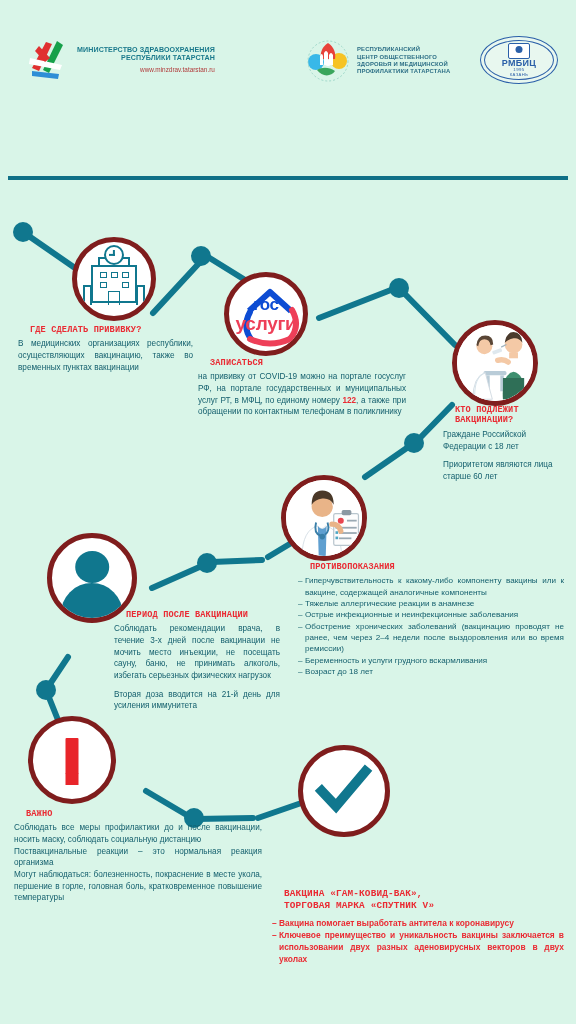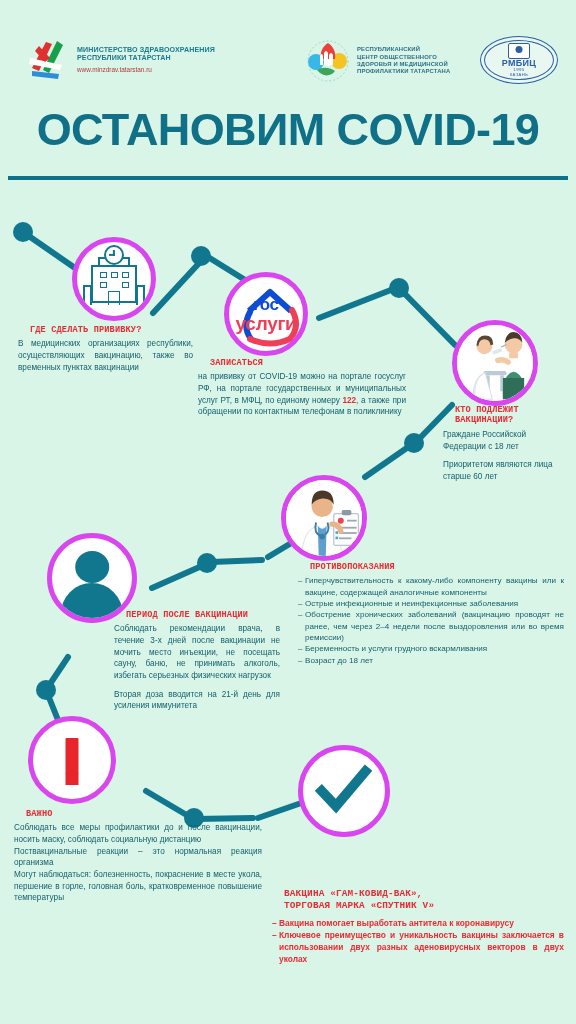--- a/index.html
+++ b/index.html
@@ -9,21 +9,21 @@
     font-family:"Liberation Sans", sans-serif;
     overflow:hidden;
     position:relative;
   }
   .page{position:relative;width:576px;height:1024px;background:#d9f5e8;overflow:hidden;}
 
   
   .header{position:absolute;left:0;top:0;width:576px;height:100px;}
   .logo-minzdrav{position:absolute;left:26px;top:38px;display:flex;align-items:center;gap:7px;}
   .tatar-mark{width:44px;height:44px;position:relative;flex:0 0 44px;}
-  .mz-text{line-height:1.12;}
+  .mz-text{line-height:1.12;text-align:right;}
   .mz-l1,.mz-l2{font-size:7.1px;font-weight:bold;color:#1b7a8c;letter-spacing:.1px;white-space:nowrap;}
   .mz-url{font-size:6.4px;color:#b03a3a;margin-top:2.5px;white-space:nowrap;}
 
   .logo-rcoz{position:absolute;left:305px;top:38px;display:flex;align-items:center;gap:6px;}
   .rcoz-mark{width:46px;height:46px;position:relative;flex:0 0 46px;}
   .rcoz-text{line-height:1.25;font-size:5.9px;font-weight:bold;color:#2d6f86;letter-spacing:.15px;}
   .rcoz-text div{white-space:nowrap;}
 
   .logo-rmbic{position:absolute;left:480px;top:36px;width:78px;height:48px;}
   .rmbic-oval{position:absolute;inset:0;border:1.6px solid #2a5fa8;border-radius:50%;background:#e8f7ef;}
@@ -39,21 +39,21 @@
     position:absolute;left:0;top:104px;width:576px;text-align:center;
     font-size:45px;font-weight:bold;color:#0f7087;letter-spacing:-0.6px;
     font-family:"Liberation Sans", sans-serif;
   }
   .rule{position:absolute;left:8px;top:176px;width:560px;height:4px;background:#0f7087;}
 
   
   .flow{position:absolute;left:0;top:0;width:576px;height:1024px;}
 
   
-  .node{position:absolute;border-radius:50%;background:#ffffff;border:5px solid #d946ef;box-sizing:border-box;
+  .node{position:absolute;border-radius:50%;background:#ffffff;border:5px solid #7f1d1d;box-sizing:border-box;
         display:flex;align-items:center;justify-content:center;overflow:hidden;}
 
   
   .hospital{width:66px;height:52px;position:relative;}
   .hospital .body{position:absolute;left:10px;top:12px;width:46px;height:38px;border:2.2px solid #10778e;box-sizing:border-box;background:#fff;}
   .hospital .roof{position:absolute;left:17px;top:4px;width:32px;height:10px;border:2.2px solid #10778e;border-bottom:none;box-sizing:border-box;background:#fff;}
   .hospital .cross-c{position:absolute;left:50%;top:-8px;transform:translateX(-50%);width:16px;height:16px;border:2.2px solid #10778e;border-radius:50%;background:#fff;}
   .hospital .cross-c:before{content:"";position:absolute;left:50%;top:3px;transform:translateX(-50%);width:2.2px;height:6px;background:#10778e;}
   .hospital .cross-c:after{content:"";position:absolute;top:50%;left:3px;transform:translateY(-50%);height:2.2px;width:6px;background:#10778e;}
   .hospital .win{position:absolute;width:7px;height:6px;border:1.7px solid #10778e;box-sizing:border-box;}
@@ -145,21 +145,20 @@
     <div class="logo-rmbic">
       <div class="rmbic-oval"></div>
       <div class="rmbic-oval2"></div>
       <div class="rmbic-screen"></div>
       <div class="rmbic-name">РМБИЦ</div>
       <div class="rmbic-sub1">1995</div>
       <div class="rmbic-sub2">КАЗАНЬ</div>
     </div>
   </div>
 
-  <div class="title">ОСТАНОВИМ COVID-19</div>
   <div class="rule"></div>
 
   <svg class="flow" viewBox="0 0 576 1024">
     <g stroke="#10778e" stroke-width="6" fill="none" stroke-linecap="round">
       <line x1="23" y1="232" x2="75" y2="268"></line>
       <line x1="153" y1="313" x2="202" y2="260"></line>
       <line x1="208" y1="257" x2="263" y2="291"></line>
       <line x1="319" y1="318" x2="396" y2="288"></line>
       <line x1="401" y1="290" x2="455" y2="345"></line>
       <line x1="452" y1="405" x2="418" y2="440"></line>
@@ -308,20 +307,21 @@
   <div class="tb" style="left:443px;top:405px;width:125px;">
     <h4><span>КТО ПОДЛЕЖИТ</span><br><span>ВАКЦИНАЦИИ?</span></h4>
     <p class="nj">Граждане Российской Федерации с 18 лет</p>
     <p class="nj">Приоритетом являются лица старше 60 лет</p>
   </div>
 
   <div class="tb" style="left:298px;top:562px;width:266px;">
     <h4>ПРОТИВОПОКАЗАНИЯ</h4>
     <ul>
       <li>Гиперчувствительность к какому-либо компоненту вакцины или к вакцине, содержащей аналогичные компоненты</li>
+      <li>Тяжелые аллергические реакции в анамнезе</li>
       <li>Острые инфекционные и неинфекционные заболевания</li>
       <li>Обострение хронических заболеваний (вакцинацию проводят не ранее, чем через 2–4 недели после выздоровления или во время ремиссии)</li>
       <li>Беременность и услуги грудного вскармливания</li>
       <li>Возраст до 18 лет</li>
     </ul>
   </div>
 
   <div class="tb" style="left:114px;top:610px;width:166px;">
     <h4>ПЕРИОД ПОСЛЕ ВАКЦИНАЦИИ</h4>
     <p>Соблюдать рекомендации врача, в течение 3-х дней после вакцинации не мочить место инъекции, не посещать сауну, баню, не принимать алкоголь, избегать серьезных физических нагрузок</p>

